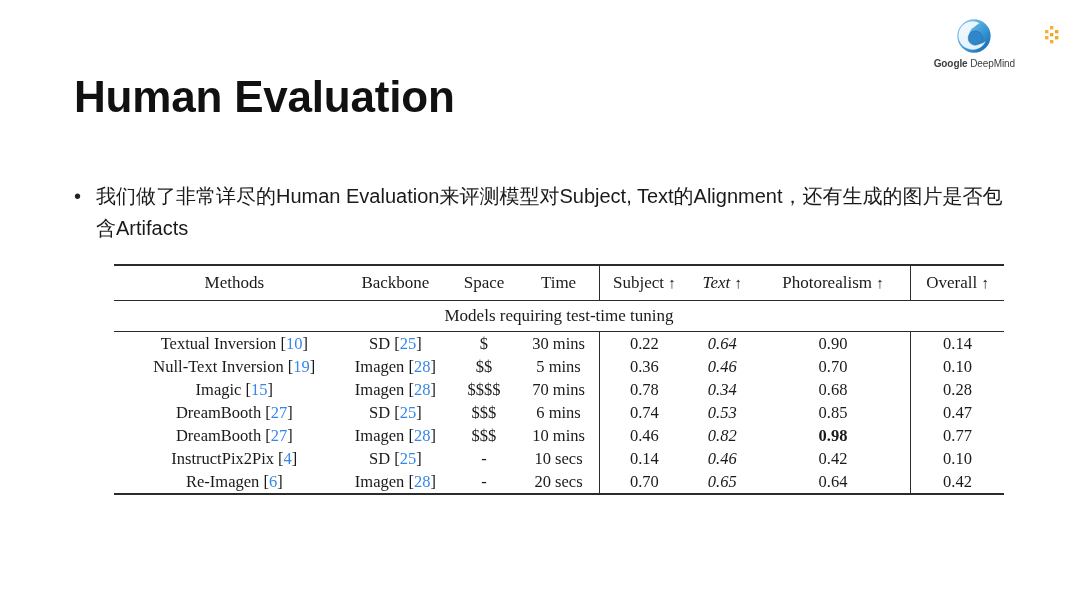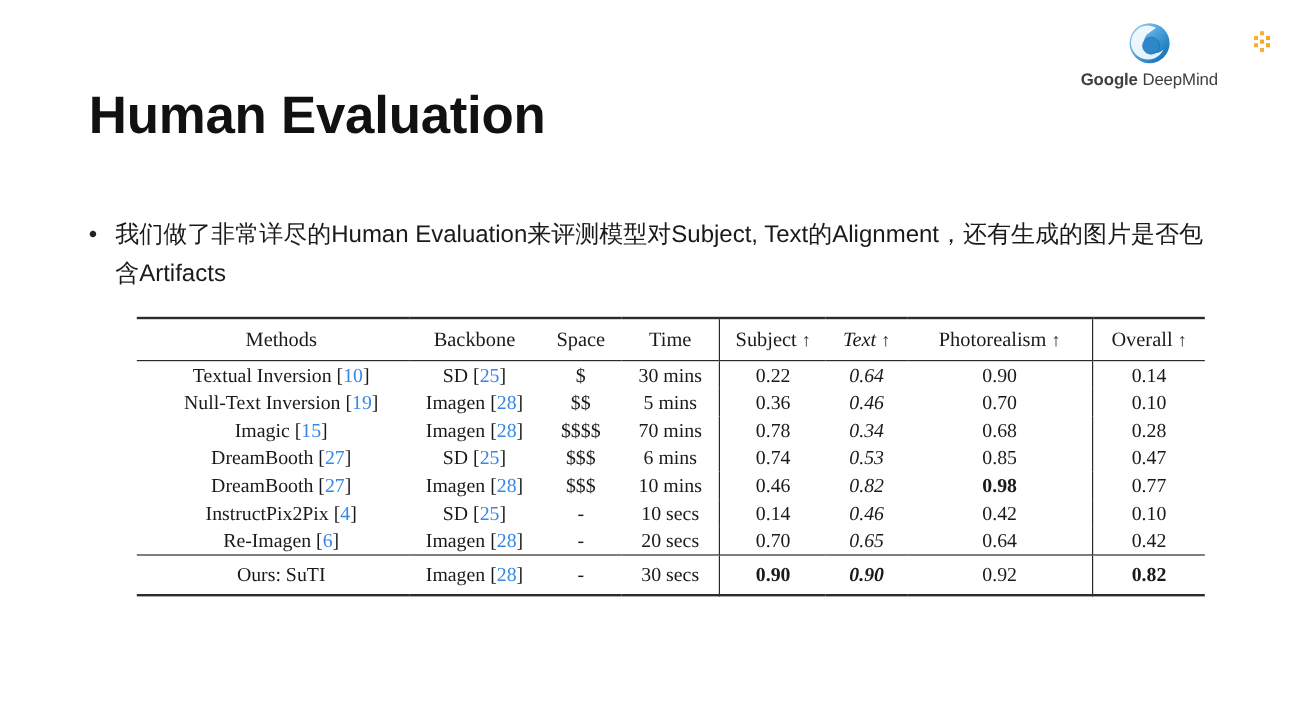--- a/index.html
+++ b/index.html
@@ -27,21 +27,21 @@
   }
   .gdm-logo {
     display: flex;
     flex-direction: column;
     align-items: center;
     gap: 2px;
   }
   .gdm-mark { width: 40px; height: 40px; display: block; }
   .gdm-wordmark {
     font-family: "Liberation Sans", sans-serif;
-    font-size: 14px;
+    font-size: 10px;
     color: #3c4043;
     letter-spacing: -0.1px;
     white-space: nowrap;
   }
   .gdm-wordmark .g { font-weight: 600; }
   .gdm-wordmark .d { font-weight: 400; }
 
   .datafun-logo {
     display: flex;
     align-items: center;
@@ -191,20 +191,23 @@
       <tr class="hdr rule-top">
         <td class="col-method"><span>Methods</span></td>
         <td class="col-backbone"><span>Backbone</span></td>
         <td class="col-space"><span>Space</span></td>
         <td class="col-time"><span>Time</span></td>
         <td class="col-subject vsep-left"><span>Subject</span> <span class="arrow">↑</span></td>
         <td class="col-text"><span>Text</span> <span class="arrow">↑</span></td>
         <td class="col-photo"><span>Photorealism</span> <span class="arrow">↑</span></td>
         <td class="col-overall vsep-left"><span>Overall</span> <span class="arrow">↑</span></td>
       </tr>
+      <tr class="group-row rule-mid">
+        <td colspan="8">Models requiring test-time tuning</td>
+      </tr>
       <tr class="body-row rule-mid">
         <td class="col-method"><span>Textual Inversion</span> [<span class="cite">10</span>]</td>
         <td class="col-backbone"><span>SD</span> [<span class="cite">25</span>]</td>
         <td class="col-space"><span class="">$</span></td>
         <td class="col-time"><span class="">30 mins</span></td>
         <td class="col-subject vsep-left"><span class="">0.22</span></td>
         <td class="col-text"><span class="">0.64</span></td>
         <td class="col-photo"><span class="">0.90</span></td>
         <td class="col-overall vsep-left"><span class="">0.14</span></td>
       </tr>
@@ -261,27 +264,17 @@
       <tr class="body-row">
         <td class="col-method"><span>Re-Imagen</span> [<span class="cite">6</span>]</td>
         <td class="col-backbone"><span>Imagen</span> [<span class="cite">28</span>]</td>
         <td class="col-space"><span class="">-</span></td>
         <td class="col-time"><span class="">20 secs</span></td>
         <td class="col-subject vsep-left"><span class="">0.70</span></td>
         <td class="col-text"><span class="">0.65</span></td>
         <td class="col-photo"><span class="">0.64</span></td>
         <td class="col-overall vsep-left"><span class="">0.42</span></td>
       </tr>
-      <tr class="last-row rule-mid">
-        <td class="col-method"><span>Ours: SuTI</span></td>
-        <td class="col-backbone"><span>Imagen</span> [<span class="cite">28</span>]</td>
-        <td class="col-space"><span class="">-</span></td>
-        <td class="col-time"><span class="">30 secs</span></td>
-        <td class="col-subject vsep-left"><span class="bold-val">0.90</span></td>
-        <td class="col-text"><span class="bold-val">0.90</span></td>
-        <td class="col-photo"><span class="">0.92</span></td>
-        <td class="col-overall vsep-left"><span class="bold-val">0.82</span></td>
-      </tr>
       <tr class="rule-bottom">
         <td colspan="8" style="height: 0px;"></td>
       </tr>
     </tbody>
 </table>
 
 </body></html>

